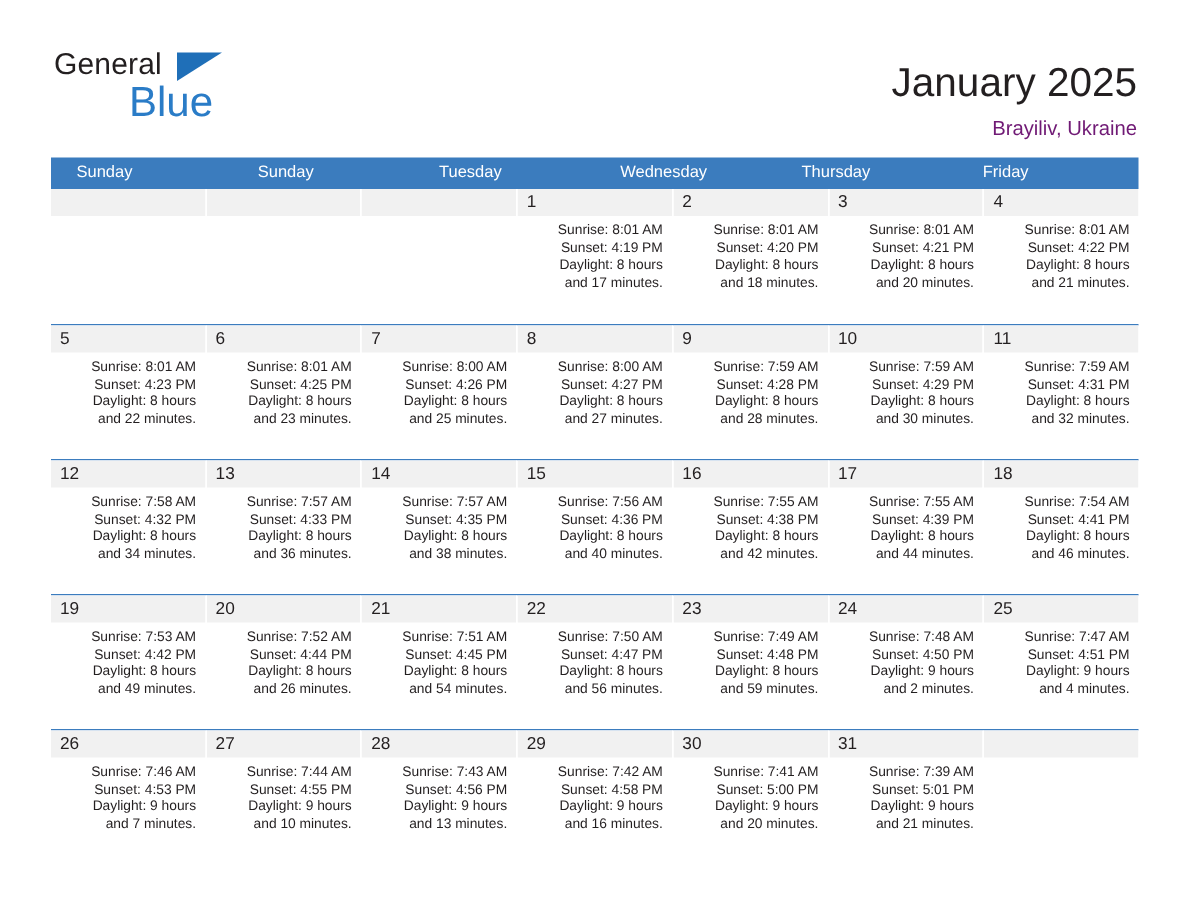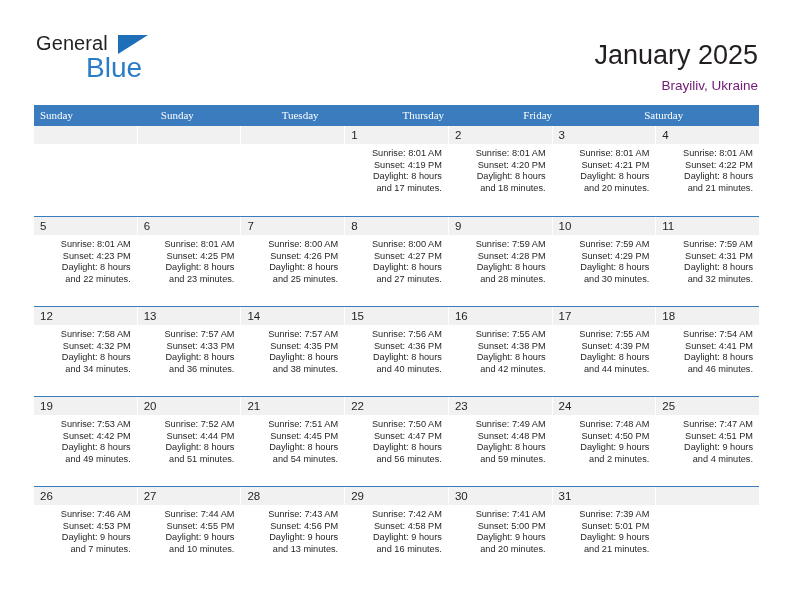--- a/index.html
+++ b/index.html
@@ -95,24 +95,23 @@
   .weekday-row {
     display: flex;
     background: #3b7cbe;
     height: 21px;
   }
   .weekday {
     flex: 1 1 0;
     color: #ffffff;
     font-size: 11px;
     line-height: 21px;
-    padding-left: 6px;
+    padding-left: 17px;
     box-sizing: border-box;
     white-space: nowrap;
-    font-family: Liberation Serif, serif;
   }
   .week-row {
     display: flex;
     height: 90px;
     border-top: 1px solid #3b7cbe;
     box-sizing: border-box;
   }
   .week-row:first-of-type {
     border-top: none;
   }
@@ -169,23 +168,23 @@
     </div>
 
   </div>
 
   <div class="calendar">
 
     <div class="weekday-row">
       <div class="weekday">Sunday</div>
       <div class="weekday">Sunday</div>
       <div class="weekday">Tuesday</div>
+      <div class="weekday">Wednesday</div>
       <div class="weekday">Thursday</div>
       <div class="weekday">Friday</div>
-      <div class="weekday">Saturday</div>
     </div>
 
     <div id="weeks-container">
         <div class="week-row">
           <div class="day-cell empty">
             <div class="day-number"></div>
             <div class="day-body">
               <div></div>
               <div></div>
               <div></div>
@@ -386,21 +385,21 @@
               <div>Daylight: 8 hours</div>
               <div>and 49 minutes.</div>
             </div>
           </div>
           <div class="day-cell">
             <div class="day-number">20</div>
             <div class="day-body">
               <div>Sunrise: 7:52 AM</div>
               <div>Sunset: 4:44 PM</div>
               <div>Daylight: 8 hours</div>
-              <div>and 51 minutes.</div>
+              <div>and 26 minutes.</div>
             </div>
           </div>
           <div class="day-cell">
             <div class="day-number">21</div>
             <div class="day-body">
               <div>Sunrise: 7:51 AM</div>
               <div>Sunset: 4:45 PM</div>
               <div>Daylight: 8 hours</div>
               <div>and 54 minutes.</div>
             </div>

